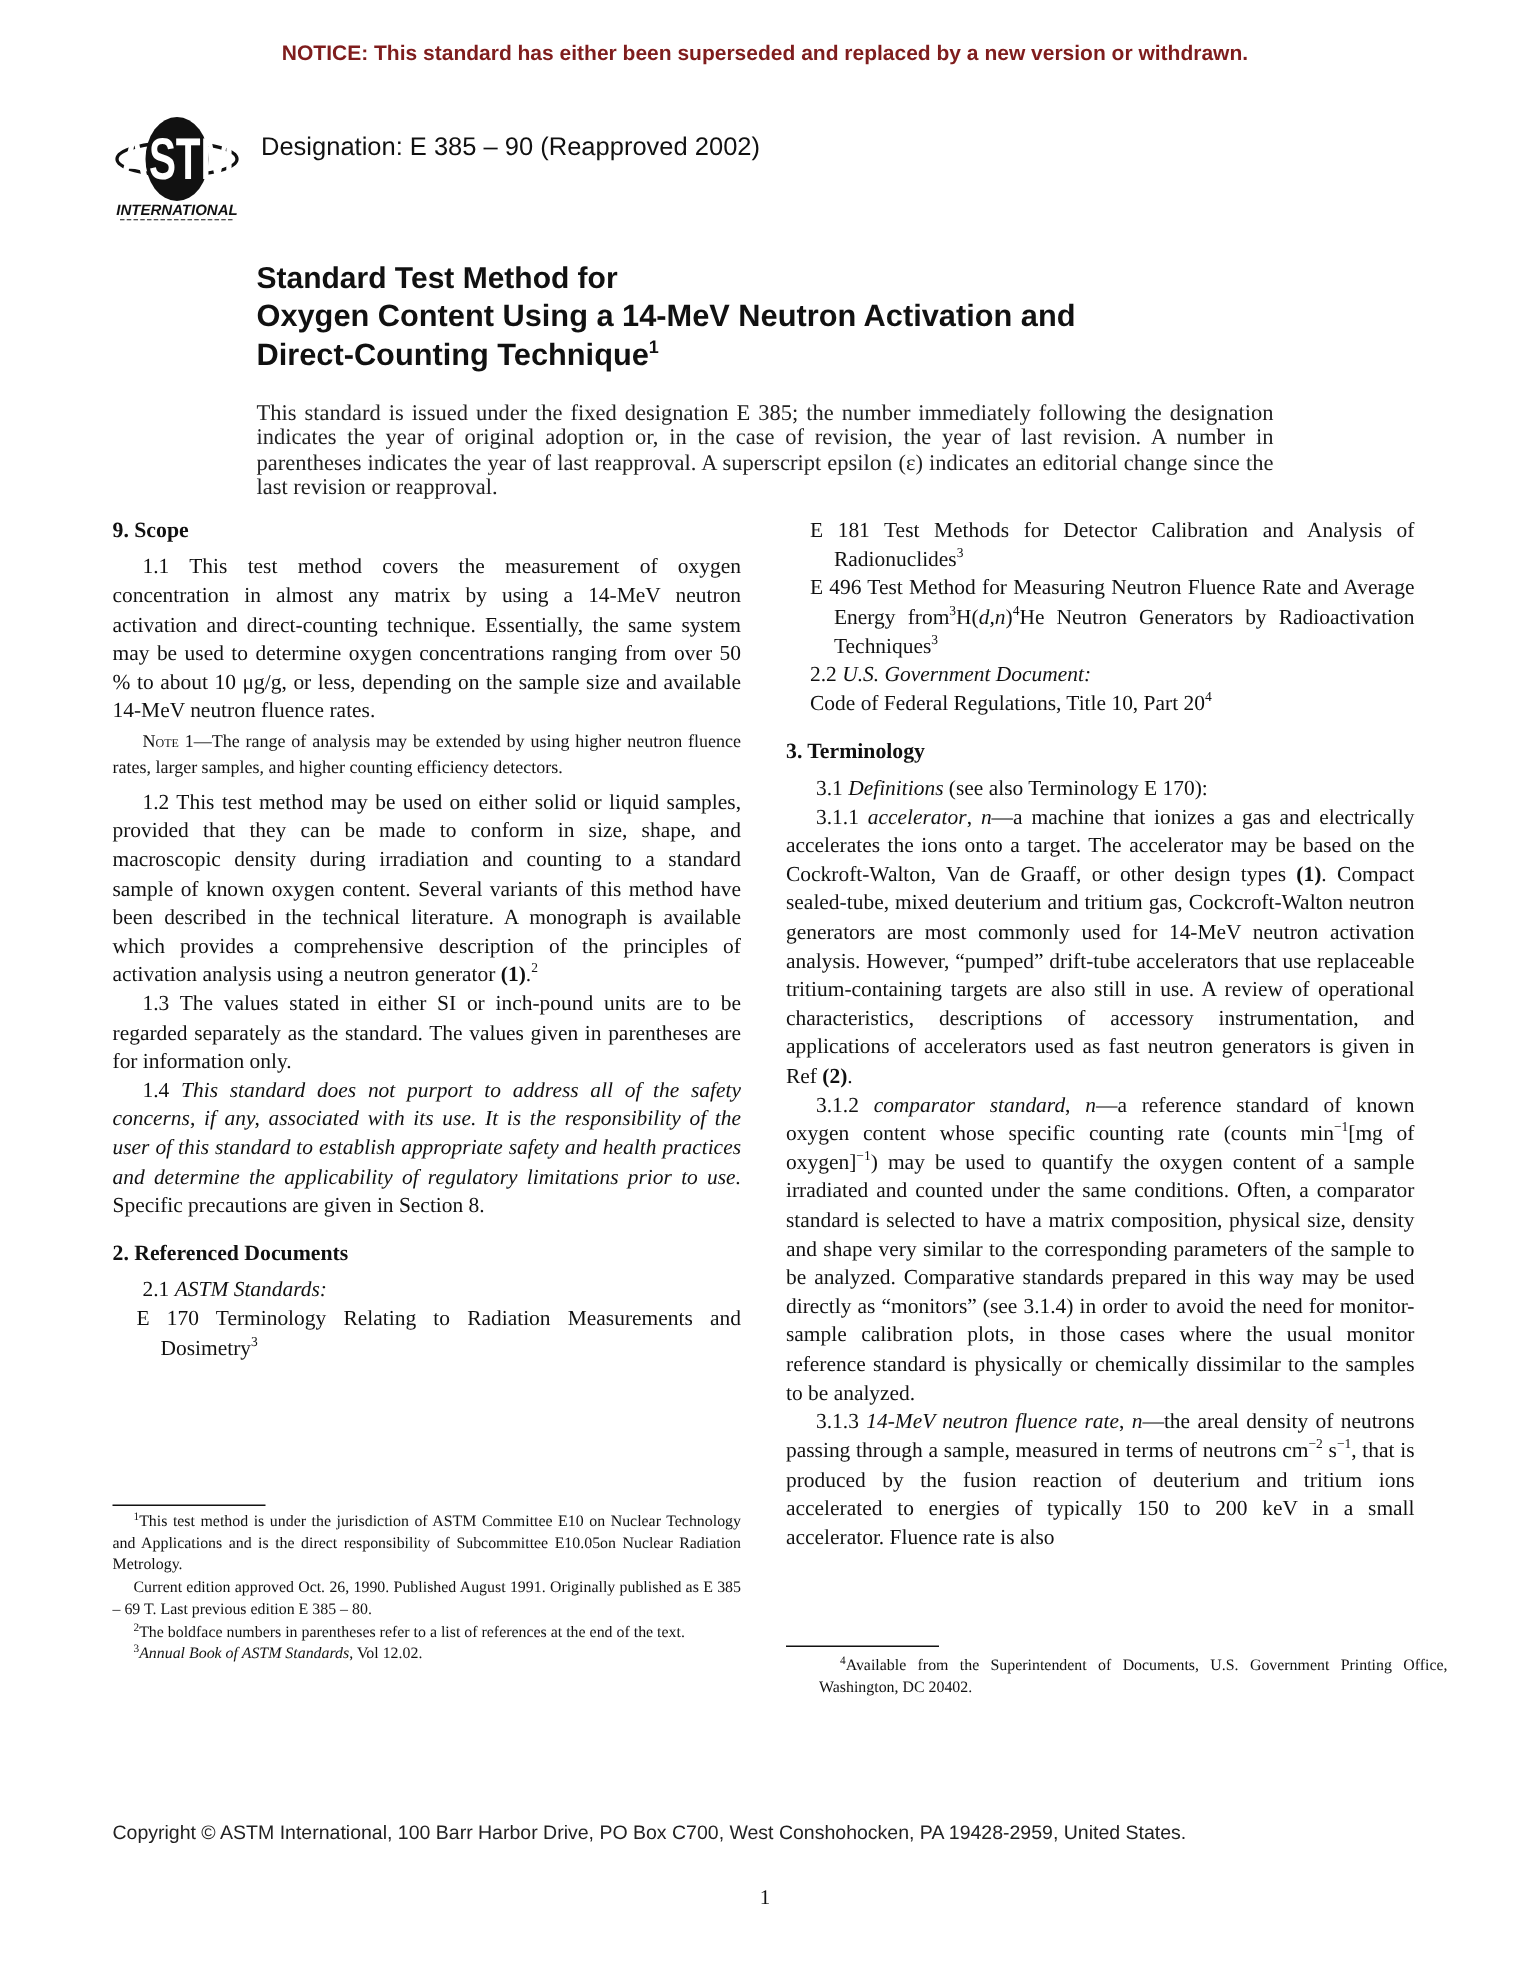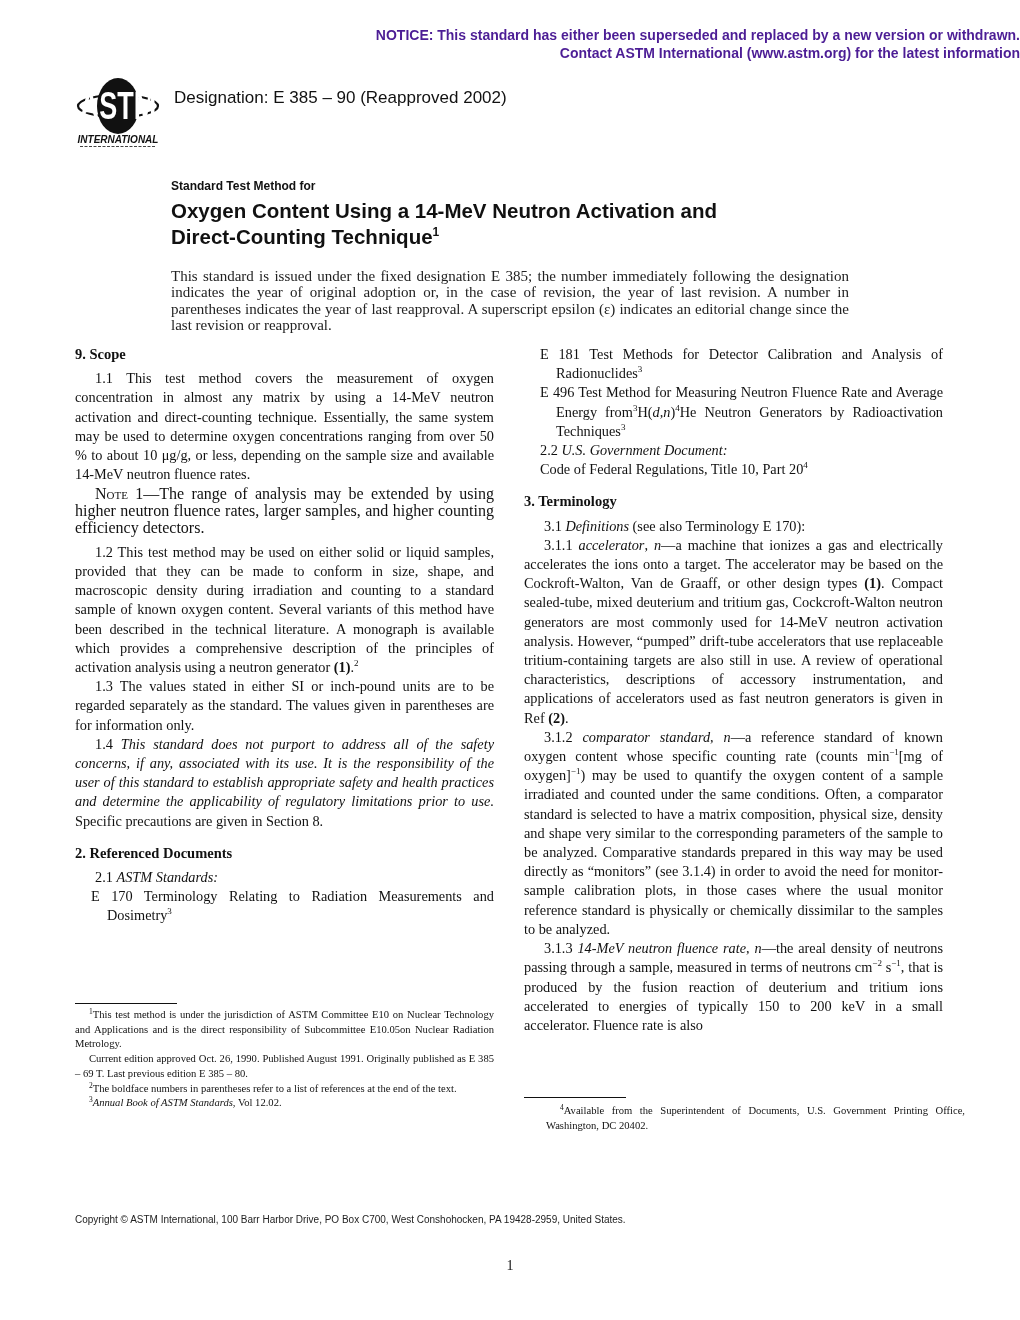--- a/index.html
+++ b/index.html
@@ -1,47 +1,46 @@
 <!DOCTYPE html>
 <html><head>
 <meta charset="utf-8">
 <style>
   html, body { margin: 0; padding: 0; background: #ffffff; }
   body { width: 1020px; height: 1320px; position: relative; overflow: hidden; color: #111; }
-  .notice { position: absolute; left: 0; top: 26px; width: 1020px; text-align: right; color: #4c1d95; font-family: "Liberation Sans", sans-serif; font-weight: bold; font-size: 14px; line-height: 18px; }
+  .notice { position: absolute; left: 0; top: 26px; width: 1020px; text-align: center; color: #7f1d1d; font-family: "Liberation Sans", sans-serif; font-weight: bold; font-size: 14px; line-height: 18px; }
   .logo { position: absolute; left: 76px; top: 76px; width: 84px; height: 72px; }
   .designation { position: absolute; left: 174px; top: 88px; font-family: "Liberation Sans", sans-serif; font-size: 17px; font-weight: normal; color: #111; }
   .title-block { position: absolute; left: 171px; top: 174px; font-family: "Liberation Sans", sans-serif; font-weight: bold; color: #111; }
-  .title-line1 { font-size: 12px; line-height: 24px; }
+  .title-line1 { font-size: 20px; line-height: 24px; }
   .title-line2 { font-size: 20.5px; line-height: 26px; }
   .title-block sup { font-size: 12px; vertical-align: 8px; line-height: 0; }
   .issue-note { position: absolute; left: 171px; top: 268px; width: 678px; font-family: "Liberation Serif", serif; font-size: 15px; line-height: 16.3px; text-align: justify; color: #222; }
   .col { position: absolute; font-family: "Liberation Serif", serif; font-size: 14.3px; line-height: 19.2px; color: #111; }
   .col-left { left: 75px; top: 345px; width: 419px; }
   .col-right { left: 524px; top: 345px; width: 419px; }
   .col p { margin: 0; text-align: justify; text-indent: 20px; }
   .col .h { font-weight: bold; font-size: 14.5px; text-indent: 0; margin: 0 0 5px 0; }
   .col .ref { text-indent: -16px; padding-left: 32px; text-align: justify; }
-  .col .note { font-size: 16px; line-height: 16.8px; text-indent: 20px; margin: 2px 0 6px 0; }
+  .col .note { font-size: 12px; line-height: 16.8px; text-indent: 20px; margin: 2px 0 6px 0; }
   .sc { font-variant: small-caps; }
   .col sup { font-size: 9px; vertical-align: 6px; line-height: 0; }
   .gap { height: 13px; }
   .fn-rule { position: absolute; width: 102px; height: 0; border-top: 1px solid #111; }
   .fn { position: absolute; font-family: "Liberation Serif", serif; font-size: 10.6px; line-height: 14.7px; color: #111; width: 419px; }
   .fn p { margin: 0; text-indent: 14px; text-align: justify; }
   .fn sup { font-size: 7.5px; vertical-align: 4px; line-height: 0; }
-  .copyright { position: absolute; left: 75px; top: 1214px; font-family: "Liberation Sans", sans-serif; font-size: 10px; color: #222; }
+  .copyright { position: absolute; left: 75px; top: 1214px; font-family: "Liberation Sans", sans-serif; font-size: 13px; color: #222; }
   .pagenum { position: absolute; left: 0; width: 1020px; top: 1258px; text-align: center; font-family: "Liberation Serif", serif; font-size: 14px; color: #111; }
 </style>
 </head>
 <body>
 
 <div class="notice">
   <div>NOTICE: This standard has either been superseded and replaced by a new version or withdrawn.</div>
-  <div>Contact ASTM International (www.astm.org) for the latest information</div>
 </div>
 
 <div class="logo">
   <svg width="84" height="72" viewBox="0 0 84 72">
     <ellipse cx="42" cy="30" rx="40" ry="11" fill="none" stroke="#111" stroke-width="2.2"></ellipse>
     <ellipse cx="42" cy="30" rx="21" ry="28" fill="#111"></ellipse>
     <text x="42" y="44" text-anchor="middle" font-family="Liberation Sans, sans-serif" font-weight="bold" font-size="27" fill="#fff" transform="scale(1,1.45) translate(0,-14)">ASTM</text>
     <text x="42" y="67" text-anchor="middle" font-family="Liberation Sans, sans-serif" font-weight="bold" font-style="italic" font-size="10" fill="#111">INTERNATIONAL</text>
     <line x1="4" y1="70.5" x2="80" y2="70.5" stroke="#111" stroke-width="0.8" stroke-dasharray="3,1.5"></line>
   </svg>

